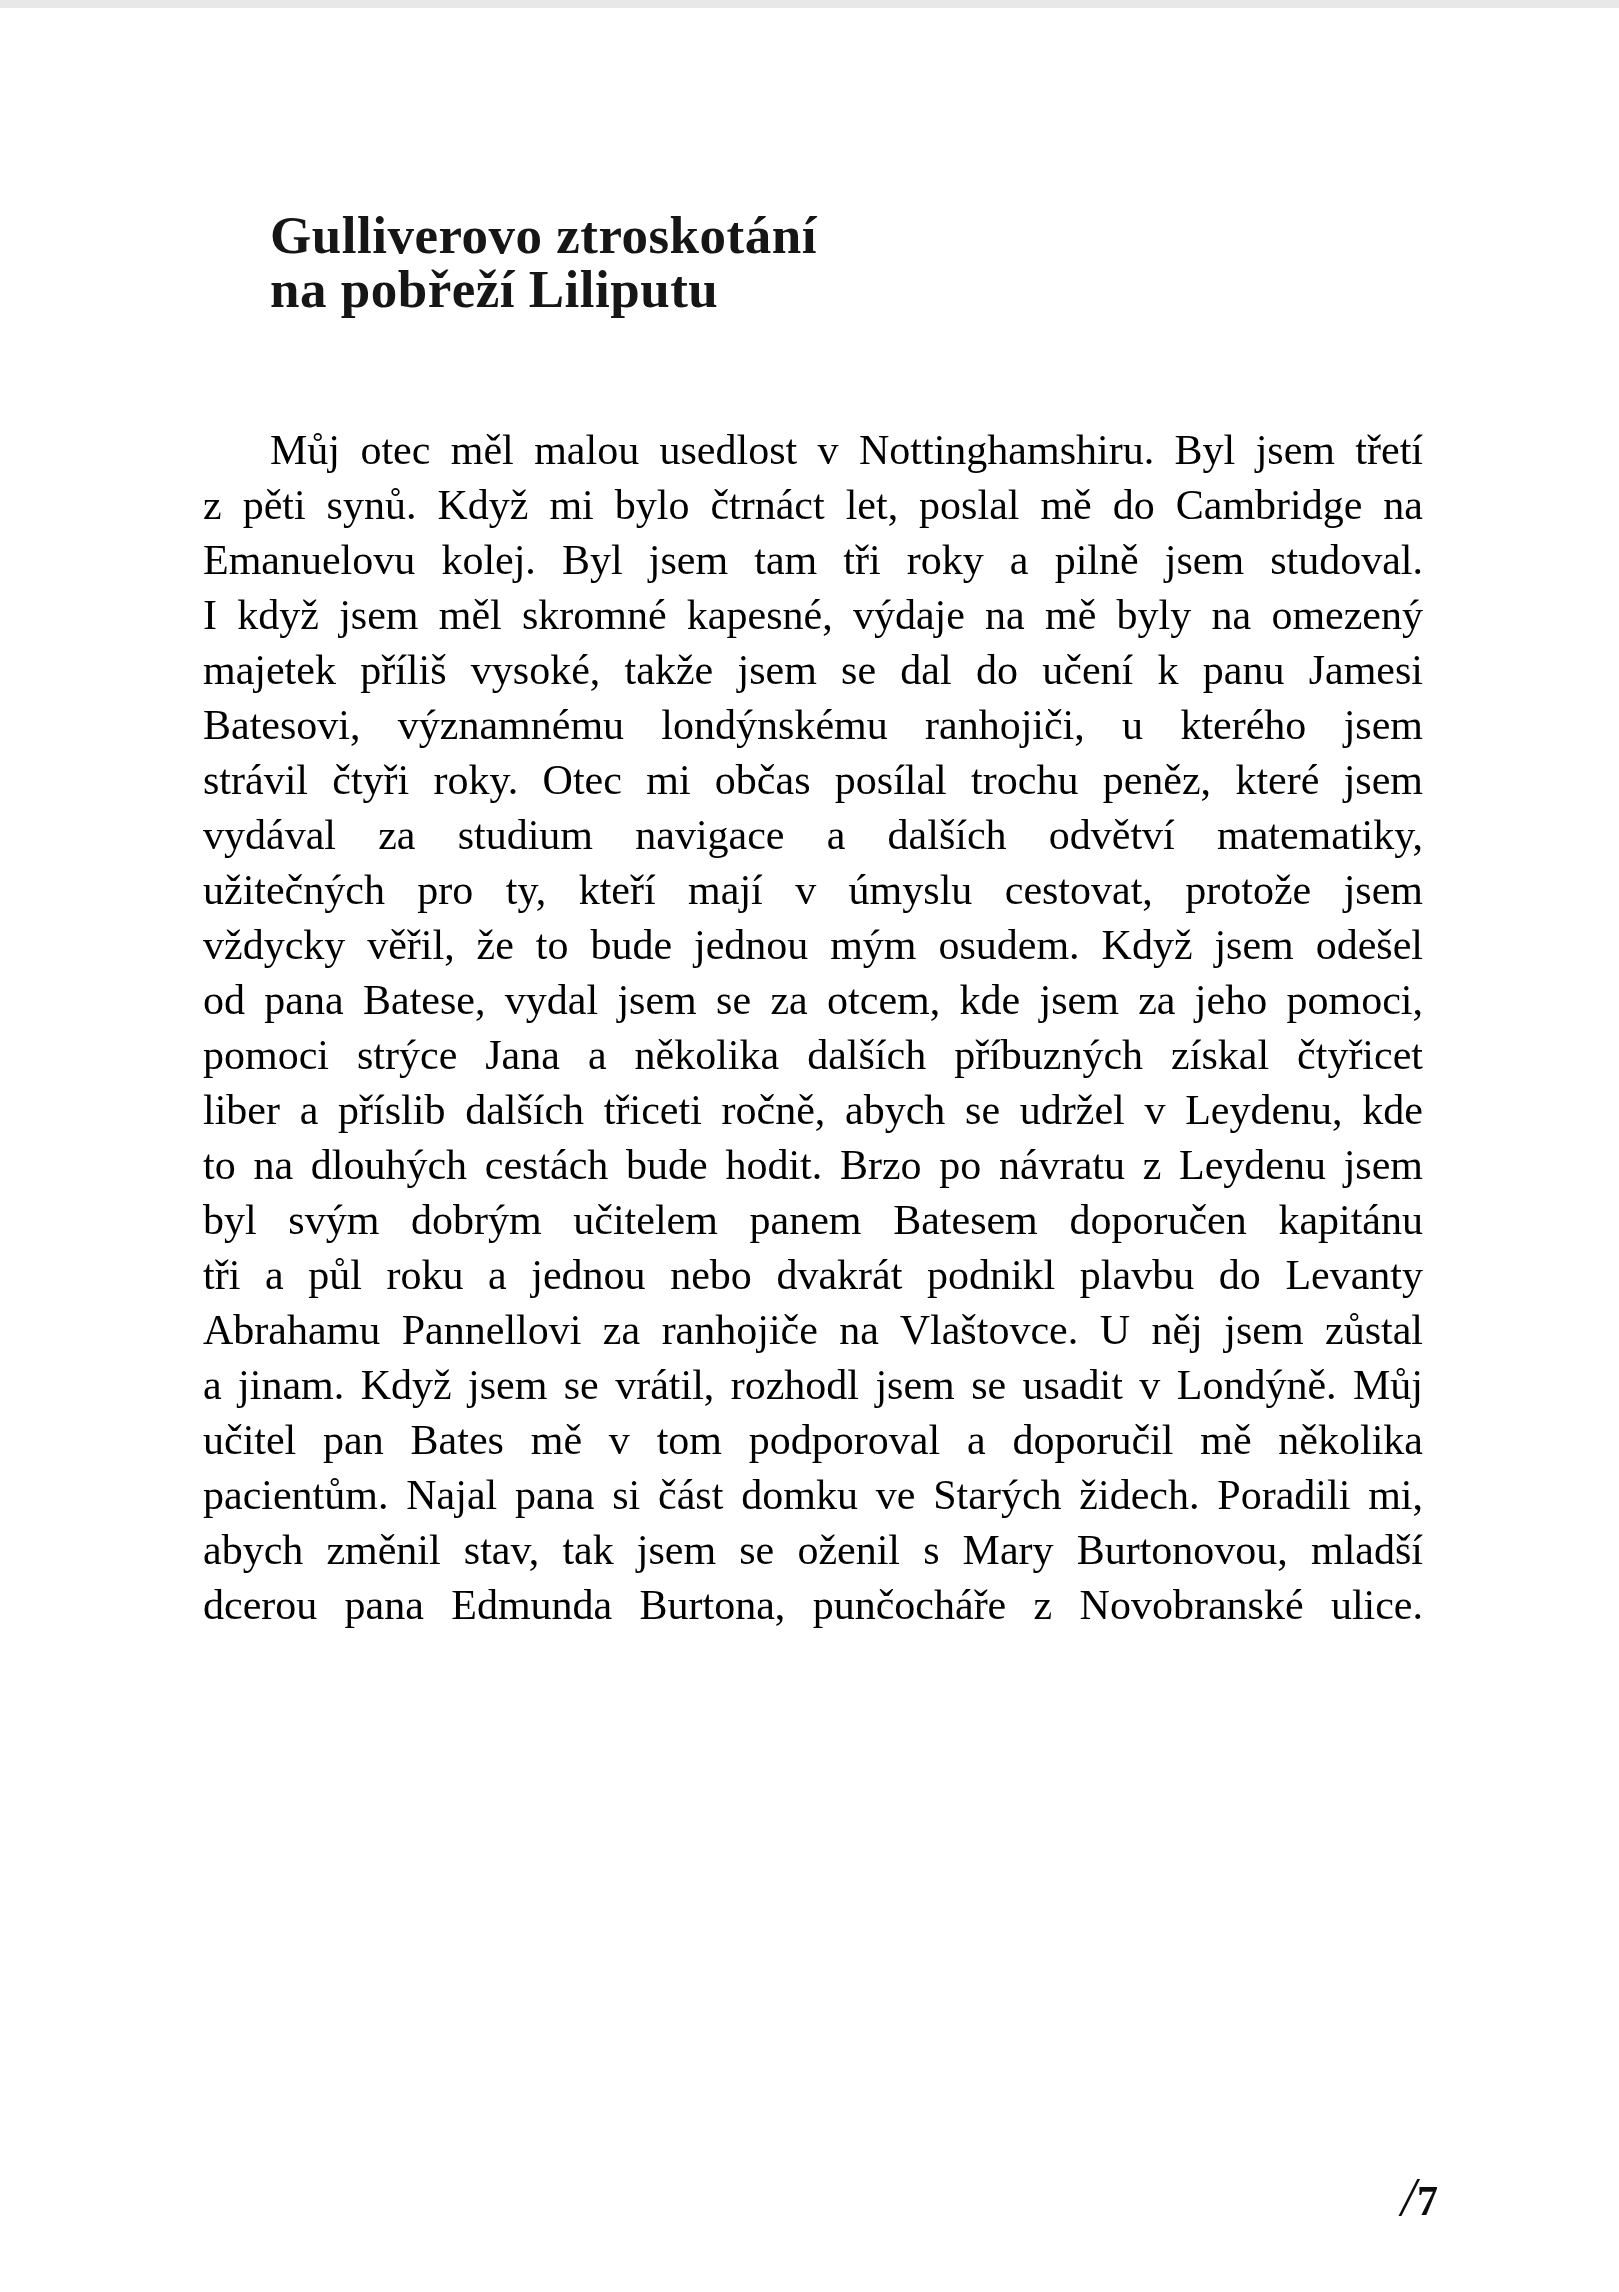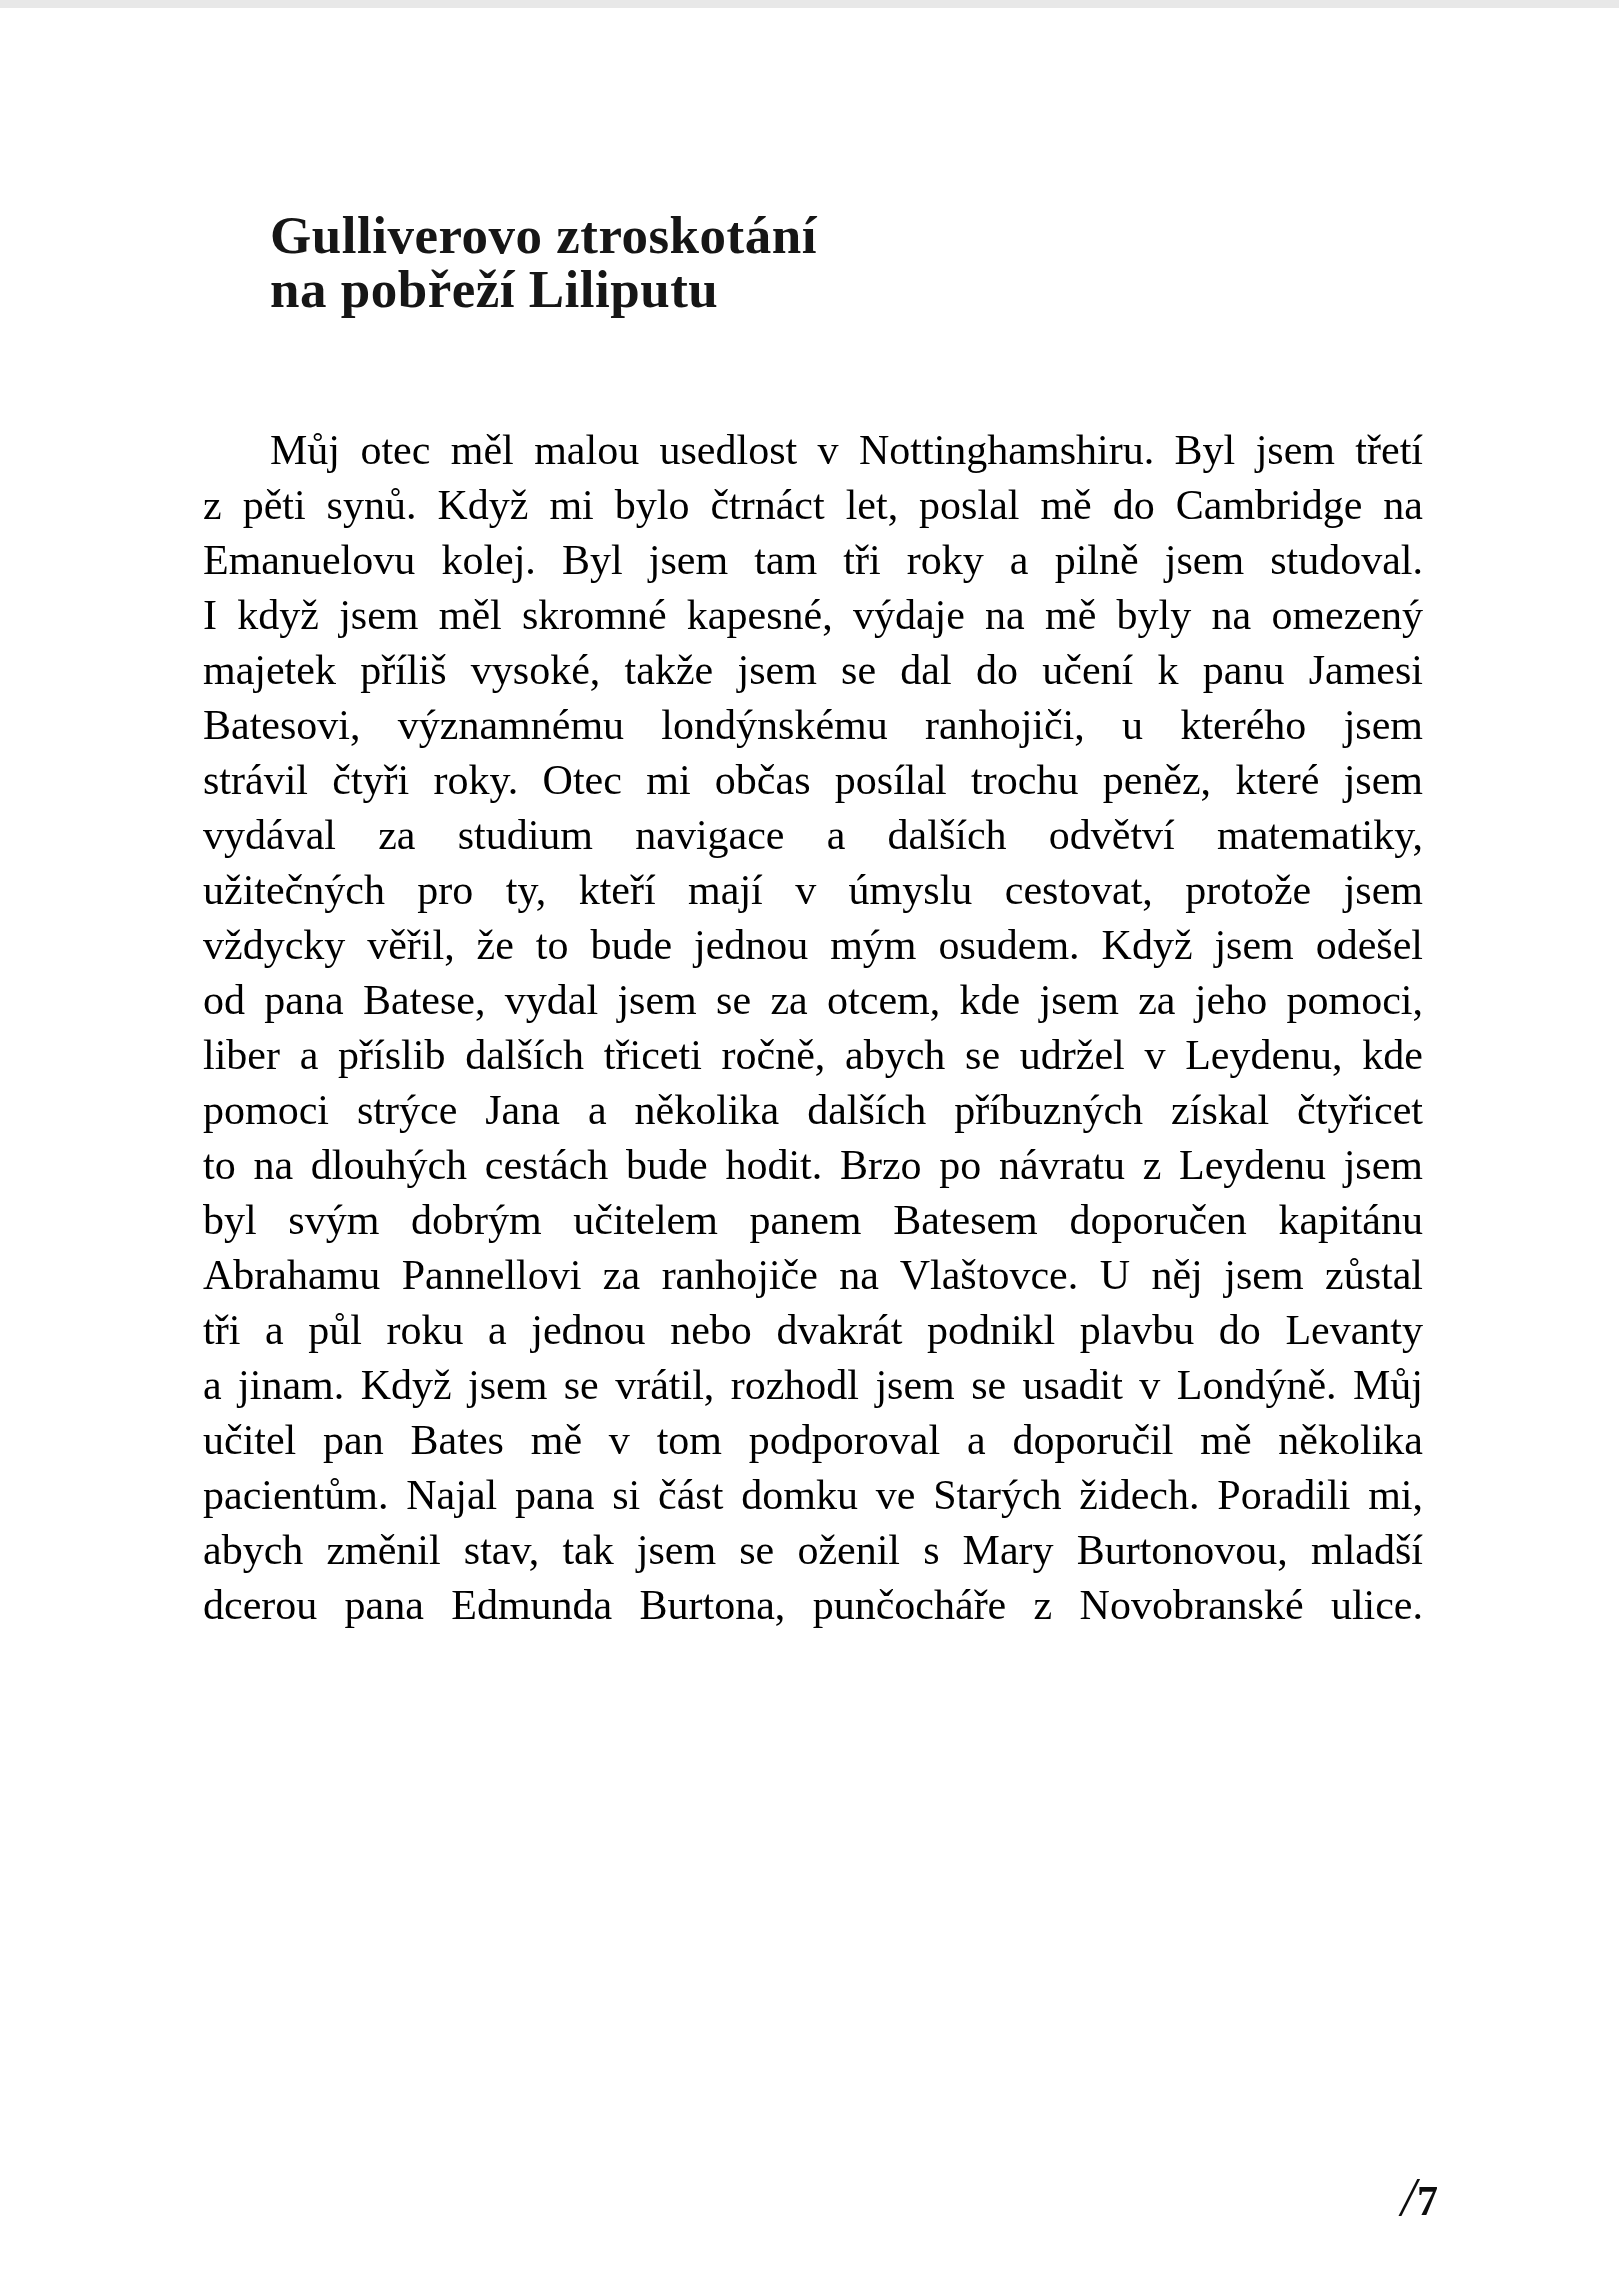--- a/index.html
+++ b/index.html
@@ -86,26 +86,26 @@
       <div class="pline">z pěti synů. Když mi bylo čtrnáct let, poslal mě do Cambridge na</div>
       <div class="pline">Emanuelovu kolej. Byl jsem tam tři roky a pilně jsem studoval.</div>
       <div class="pline">I když jsem měl skromné kapesné, výdaje na mě byly na omezený</div>
       <div class="pline">majetek příliš vysoké, takže jsem se dal do učení k panu Jamesi</div>
       <div class="pline">Batesovi, významnému londýnskému ranhojiči, u kterého jsem</div>
       <div class="pline">strávil čtyři roky. Otec mi občas posílal trochu peněz, které jsem</div>
       <div class="pline">vydával za studium navigace a dalších odvětví matematiky,</div>
       <div class="pline">užitečných pro ty, kteří mají v úmyslu cestovat, protože jsem</div>
       <div class="pline">vždycky věřil, že to bude jednou mým osudem. Když jsem odešel</div>
       <div class="pline">od pana Batese, vydal jsem se za otcem, kde jsem za jeho pomoci,</div>
+      <div class="pline">pomoci strýce Jana a několika dalších příbuzných získal čtyřicet</div>
       <div class="pline">liber a příslib dalších třiceti ročně, abych se udržel v Leydenu, kde</div>
-      <div class="pline">pomoci strýce Jana a několika dalších příbuzných získal čtyřicet</div>
       <div class="pline">to na dlouhých cestách bude hodit. Brzo po návratu z Leydenu jsem</div>
       <div class="pline">byl svým dobrým učitelem panem Batesem doporučen kapitánu</div>
+      <div class="pline">tři a půl roku a jednou nebo dvakrát podnikl plavbu do Levanty</div>
       <div class="pline">Abrahamu Pannellovi za ranhojiče na Vlaštovce. U něj jsem zůstal</div>
-      <div class="pline">tři a půl roku a jednou nebo dvakrát podnikl plavbu do Levanty</div>
       <div class="pline">a jinam. Když jsem se vrátil, rozhodl jsem se usadit v Londýně. Můj</div>
       <div class="pline">učitel pan Bates mě v tom podporoval a doporučil mě několika</div>
       <div class="pline">pacientům. Najal pana si část domku ve Starých židech. Poradili mi,</div>
       <div class="pline">abych změnil stav, tak jsem se oženil s Mary Burtonovou, mladší</div>
       <div class="pline">dcerou pana Edmunda Burtona, punčocháře z Novobranské ulice.</div>
     </div>
 
   <div class="page-number">
     <span class="sep">/</span><span class="num">7</span>
   </div>

